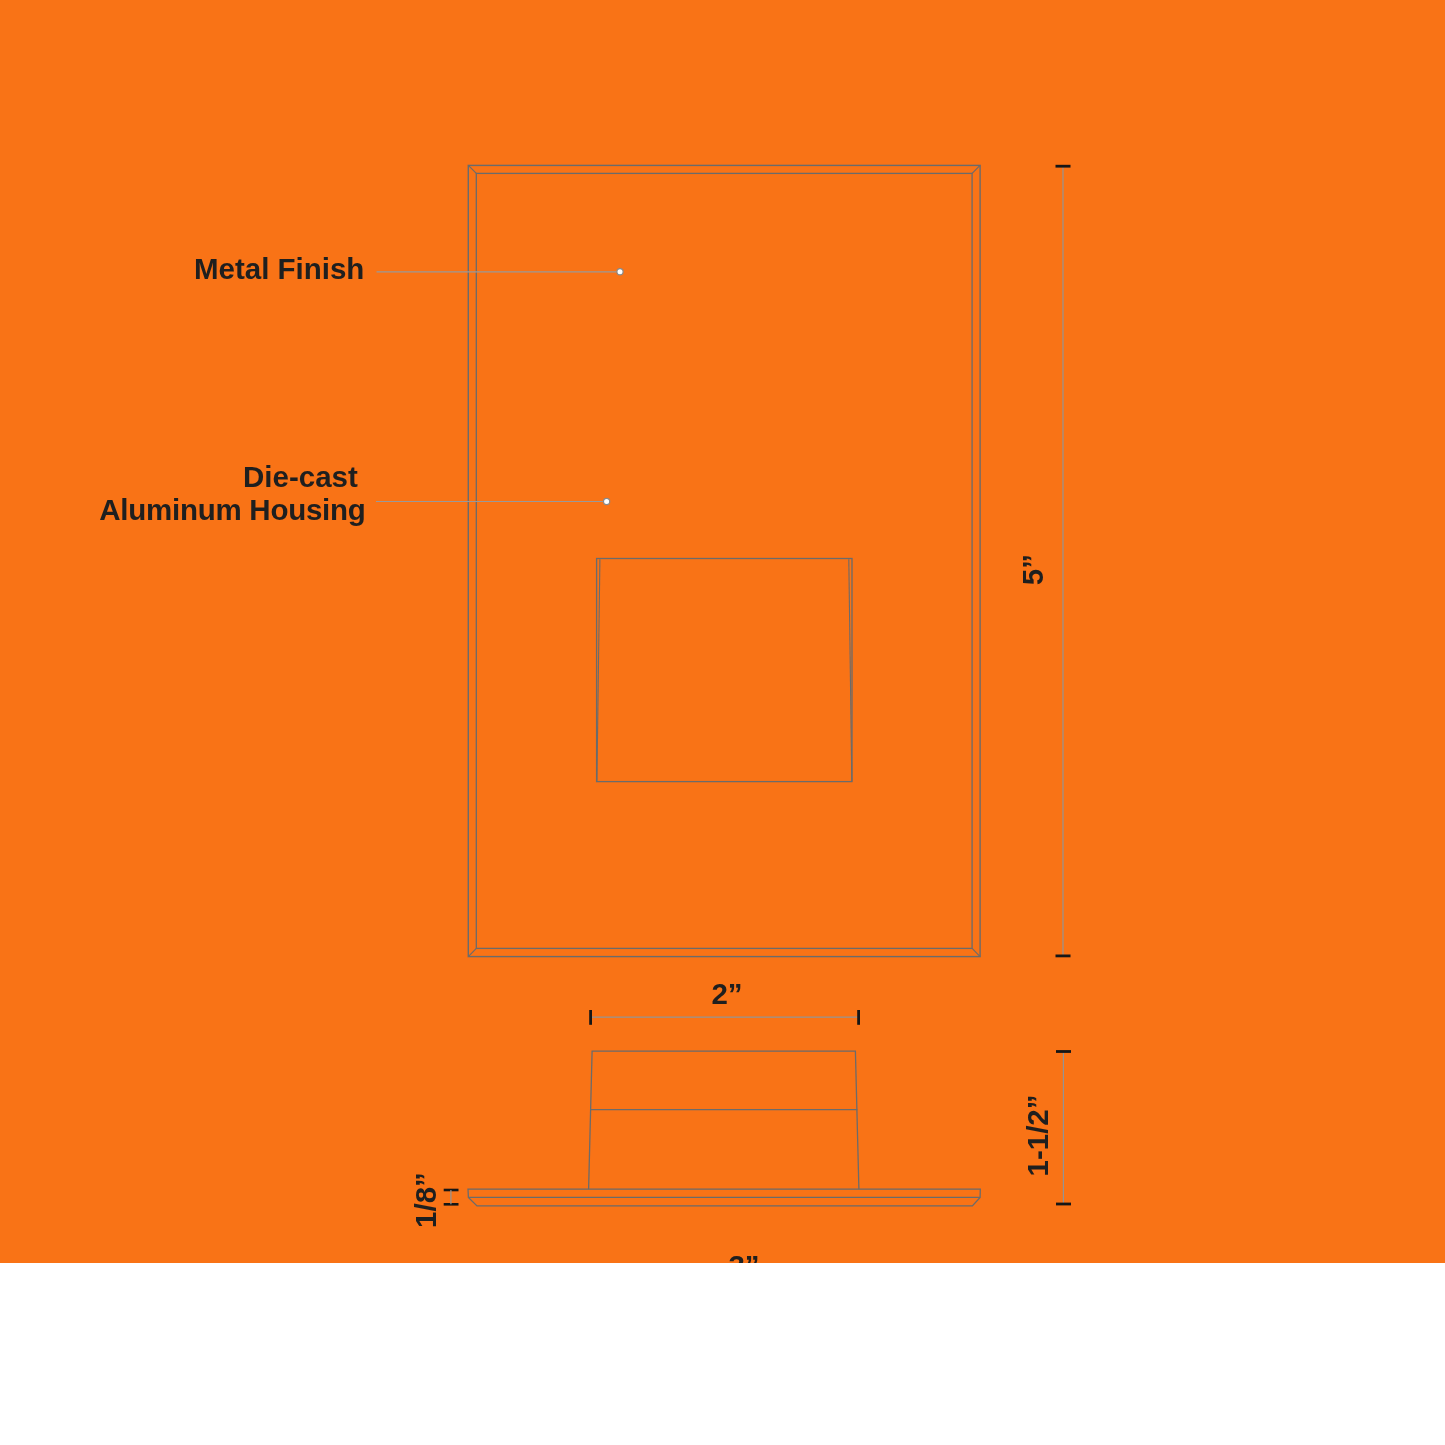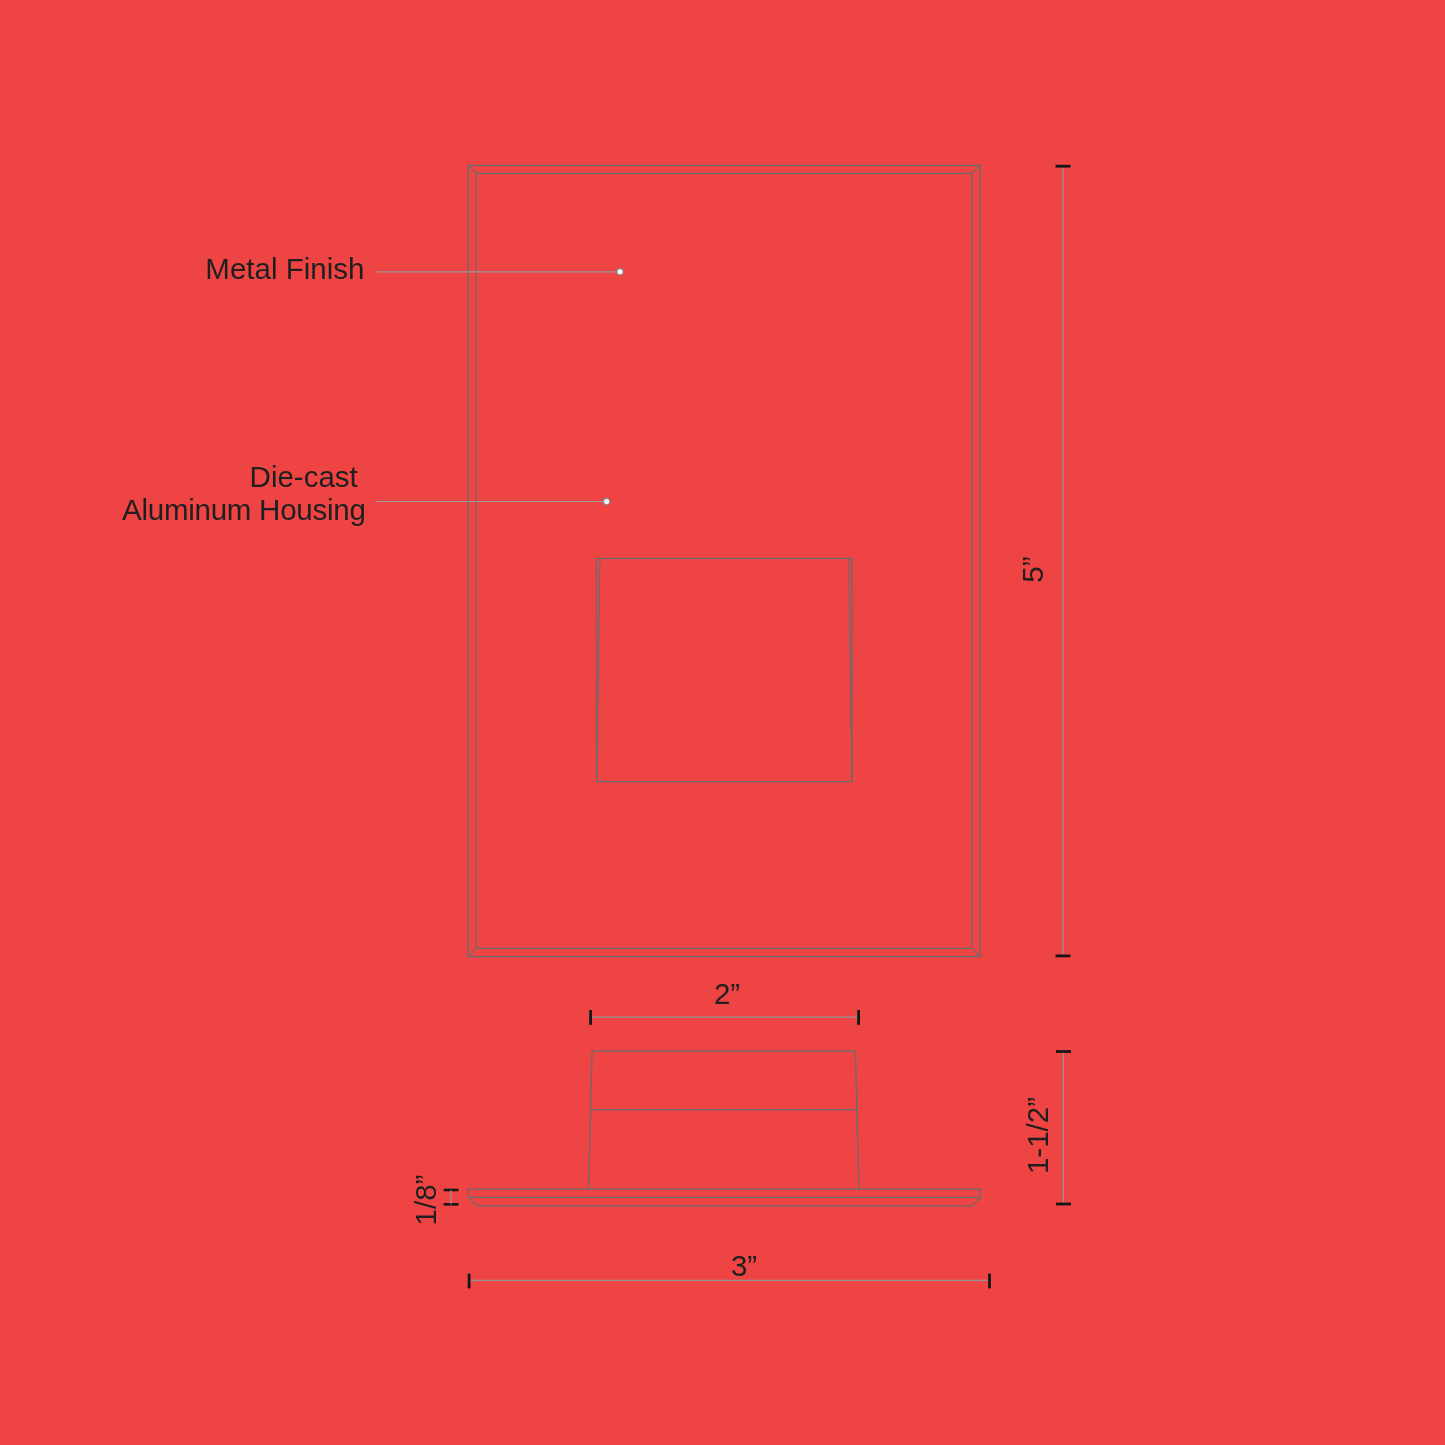--- a/index.html
+++ b/index.html
@@ -1,17 +1,17 @@
 <!DOCTYPE html>
 <html><head>
 <meta charset="utf-8">
 <style>
   html,body{margin:0;padding:0;background:#ffffff;}
-  .page{width:1445px;height:1445px;position:relative;background:#ef4444;
-        font-family:"Liberation Sans", sans-serif;}
+  .page{width:1445px;height:1263px;position:relative;background:#f97316;
+        font-family:"Liberation Sans", sans-serif;font-weight:bold;}
   svg{position:absolute;left:0;top:0;}
   text{fill:#1f1f1f;font-family:"Liberation Sans", sans-serif;font-size:29.5px;}
 </style>
 </head>
 <body>
 <div class="page">
 <svg width="1445" height="1445" viewBox="0 0 1445 1445">
 
   <rect x="468.3" y="165.4" width="511.8" height="791.2" fill="none" stroke="#6b6b6b" stroke-width="1.4"></rect>
 

